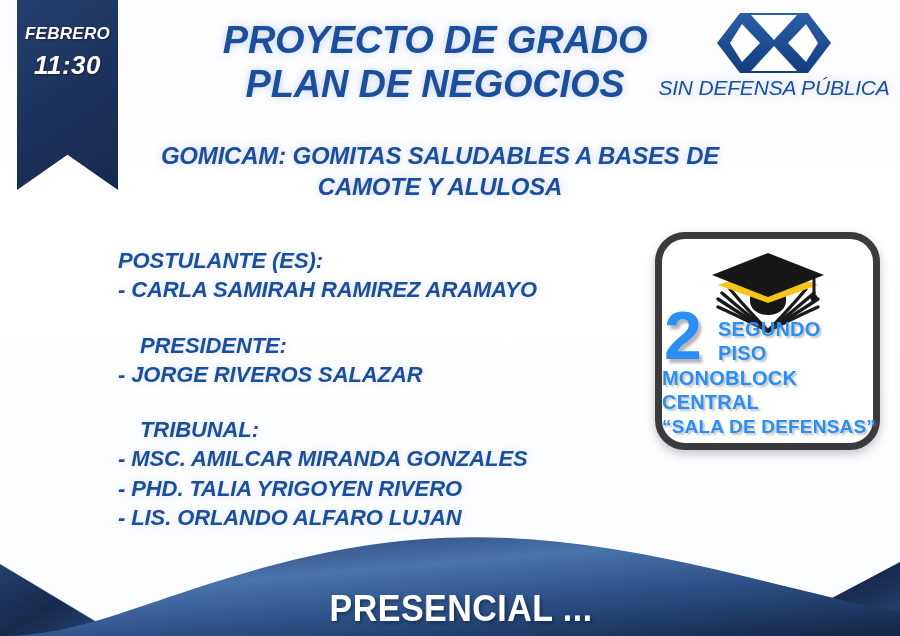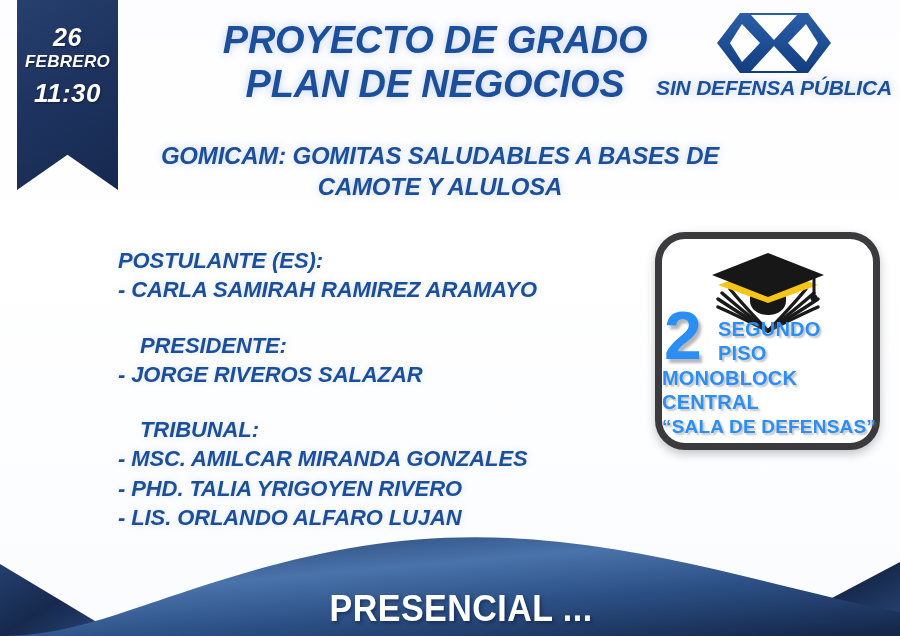--- a/index.html
+++ b/index.html
@@ -83,21 +83,21 @@
     width: 240px;
     text-align: center;
   }
   .logo-mark {
     display: block;
     margin: 0 auto;
   }
   .logo-caption {
     margin-top: 2px;
     color: #1b4f9c;
-    font-weight: bold;
+    font-weight: normal;
     font-style: italic;
     font-size: 21px;
     letter-spacing: -0.2px;
     text-shadow: 0 0 8px rgba(130,160,215,0.5);
   }
 
   
   .subtitle {
     position: absolute;
     left: 150px;
@@ -204,21 +204,20 @@
     box-sizing: border-box;
   }
 </style>
 </head>
 <body>
 
 <div id="poster">
 
   <div class="ribbon">
     <div class="ribbon-inner">
-      <div class="ribbon-day">26</div>
       <div class="ribbon-month">FEBRERO</div>
       <div class="ribbon-time">11:30</div>
     </div>
   </div>
 
   <div class="headline">
     <span class="headline-l1">PROYECTO DE GRADO</span>
     <span class="headline-l2">PLAN DE NEGOCIOS</span>
   </div>
 

